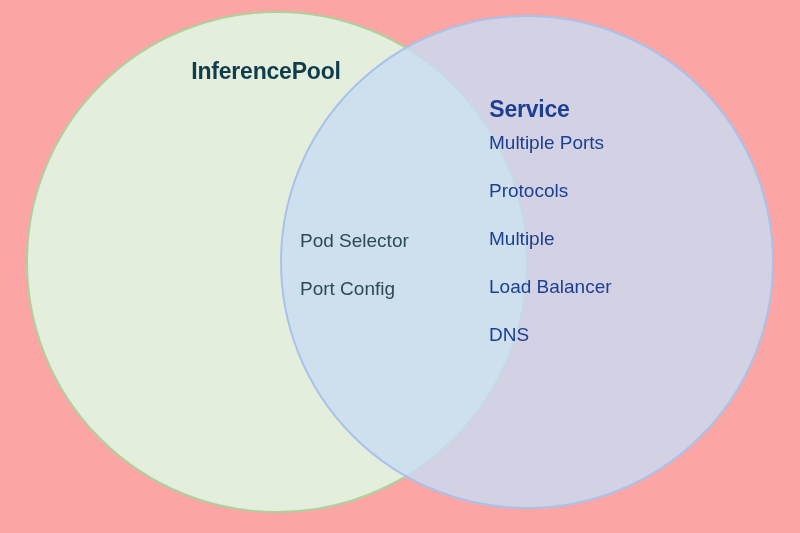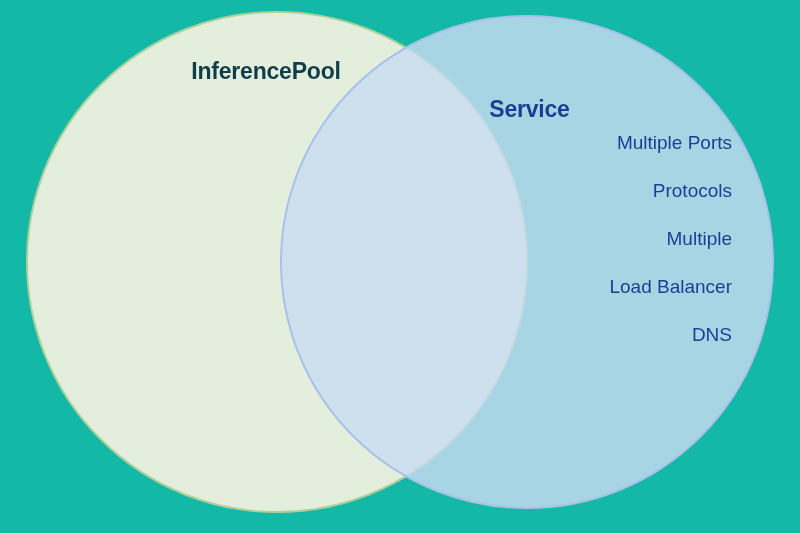--- a/index.html
+++ b/index.html
@@ -10,21 +10,21 @@
     width: 800px;
     height: 533px;
     background: #ffffff;
     font-family: "Liberation Sans", sans-serif;
     overflow: hidden;
   }
   #venn-stage {
     position: relative;
     width: 800px;
     height: 533px;
-    background: #14b8a6;
+    background: #fca5a5;
   }
   #venn-svg {
     position: absolute;
     left: 0;
     top: 0;
     width: 800px;
     height: 533px;
   }
   .overlay-layer {
     position: absolute;
@@ -49,21 +49,21 @@
   }
   #title-right {
     left: 408px;
     width: 243px;
     top: 58px;
     color: #1c3f94;
     margin-top: 38px;
   }
   .item-list {
     position: absolute;
-    text-align: right;
+    text-align: left;
   }
   .item-list .item {
     font-size: 19px;
     white-space: nowrap;
     line-height: 1;
   }
   #list-left {
     left: 38px;
     width: 235px;
     top: 231px;
@@ -104,20 +104,24 @@
     <circle cx="527" cy="262" r="246" fill="#c9dcf2" fill-opacity="0.82" stroke="#a8c2ea" stroke-width="2"></circle>
   </svg>
 
   <div class="overlay-layer">
 
     <div class="set-title" id="title-left">InferencePool</div>
 
     <div class="set-title" id="title-right">Service</div>
 
 
+    <div class="item-list" id="list-center">
+      <div class="item">Pod Selector</div>
+      <div class="item">Port Config</div>
+    </div>
 
     <div class="item-list" id="list-right">
       <div class="item">Multiple Ports</div>
       <div class="item">Protocols</div>
       <div class="item">Multiple</div>
       <div class="item">Load Balancer</div>
       <div class="item">DNS</div>
     </div>
 
   </div>

